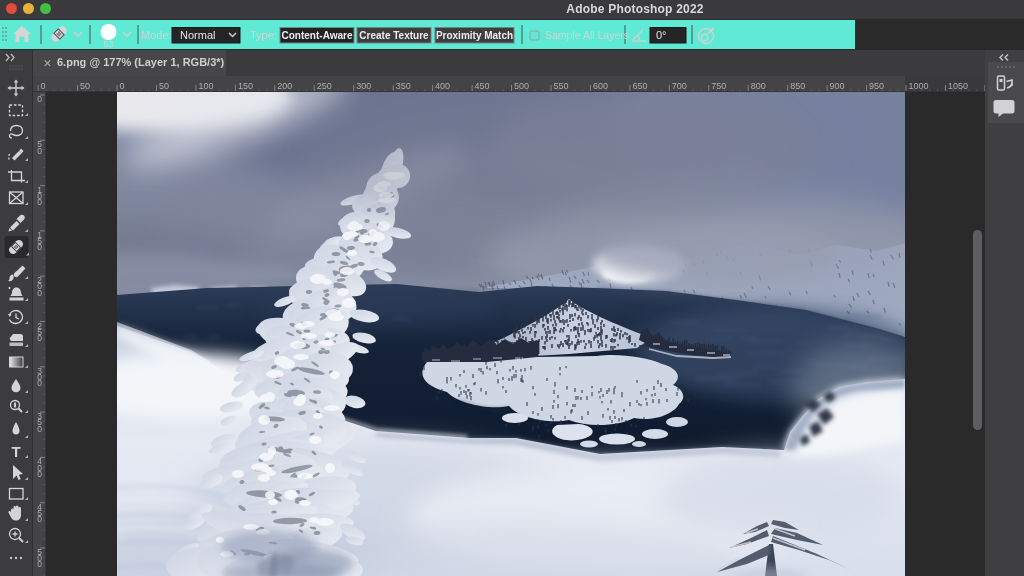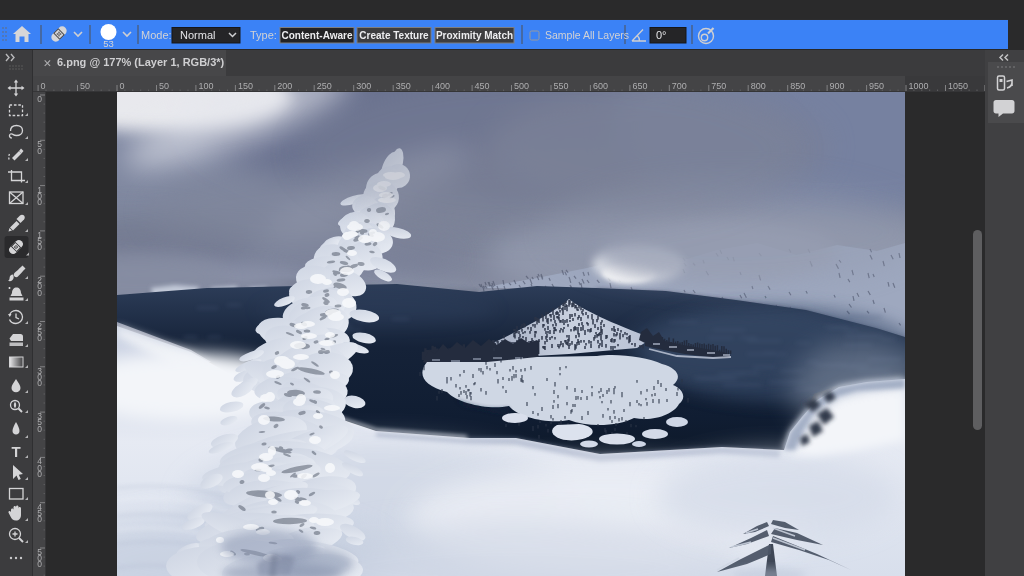--- a/index.html
+++ b/index.html
@@ -5,21 +5,21 @@
   * { margin:0; padding:0; box-sizing:border-box; }
   html,body { width:1024px; height:576px; overflow:hidden; background:#2a2a2b;
     font-family:"Liberation Sans", sans-serif; }
   .abs { position:absolute; }
   #stage { position:relative; width:1024px; height:576px; }
   
   #titlebar { left:0; top:0; width:1024px; height:19px; background:#3a3a3c; }
   .tl { border-radius:50%; width:11px; height:11px; top:3px; }
   #title { width:100%; text-align:center; top:2px; left:123px; color:#d8d8da;
     font-size:12px; font-weight:bold; letter-spacing:.2px; }
-  #optbar { left:0; top:19px; width:1008px; height:31px; background:#3b82f6;
+  #optbar { left:0; top:19px; width:855px; height:31px; background:#5eead4;
     border-top:1px solid #2c2c2e; border-bottom:1px solid #282828; }
   
   #tabbar { left:33px; top:50px; width:952px; height:26px; background:#3b3b3d; }
   #tab { left:0px; top:0px; width:193px; height:26px; background:#474749; color:#cfcfd1;
     font-size:11px; font-weight:bold; }
   
   #hruler { left:33px; top:76px; width:952px; height:16px; background:#444446; }
   #vruler { left:33px; top:92px; width:13px; height:484px; background:#444446; }
   
   #toolbar { left:0; top:50px; width:33px; height:526px; background:#3c3c3e;
@@ -29,20 +29,26 @@
   #photo { left:71px; top:0px; width:788px; height:484px; }
   
   #dock { left:985px; top:50px; width:39px; height:526px; background:#404042; }
   #scrollthumb { left:973px; top:230px; width:9px; height:200px; background:#5e5e60;
     border-radius:5px; }
 </style>
 </head>
 <body>
 <div id="stage">
 
+  <div class="abs" id="titlebar">
+    <div class="abs tl" style="left:6px; background:#e24b41;"></div>
+    <div class="abs tl" style="left:23px; background:#e9b03c;"></div>
+    <div class="abs tl" style="left:40px; background:#44bf45;"></div>
+    <div class="abs" id="title">Adobe Photoshop 2022</div>
+  </div>
 
   <div class="abs" id="optbar">
     <svg class="abs" width="1024" height="29" style="left:0;top:0" viewBox="0 0 1024 29">
 
       <g fill="#6a6a6c">
           <circle cx="3" cy="8" r="0.8"></circle>
           <circle cx="3" cy="12" r="0.8"></circle>
           <circle cx="3" cy="16" r="0.8"></circle>
           <circle cx="3" cy="20" r="0.8"></circle>
           <circle cx="6" cy="8" r="0.8"></circle>

